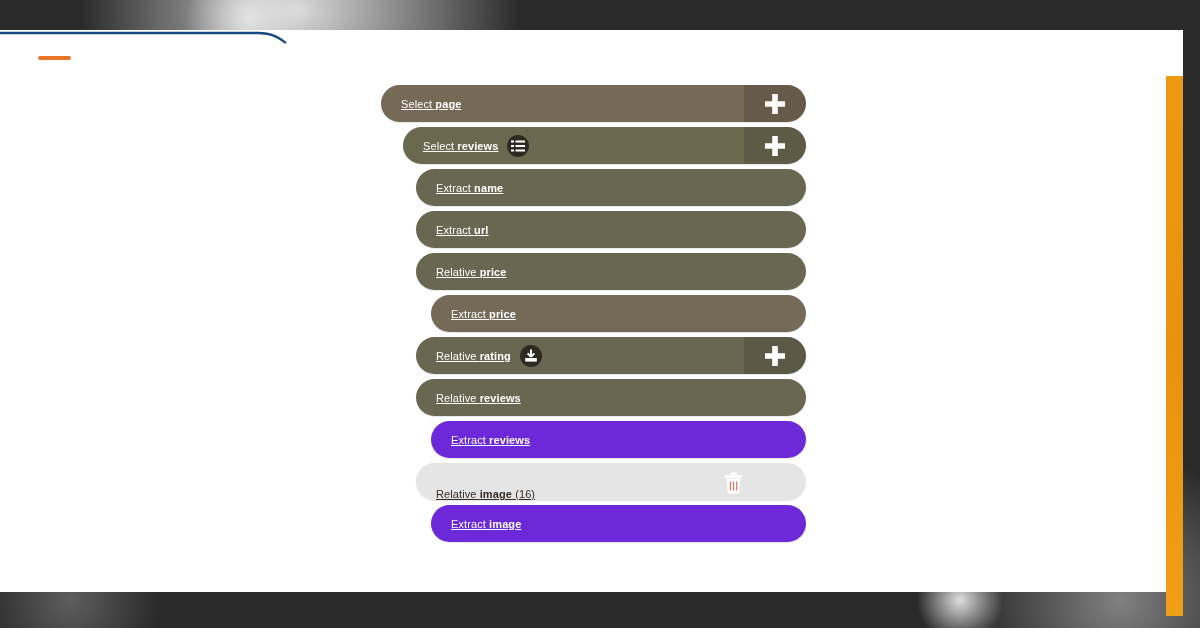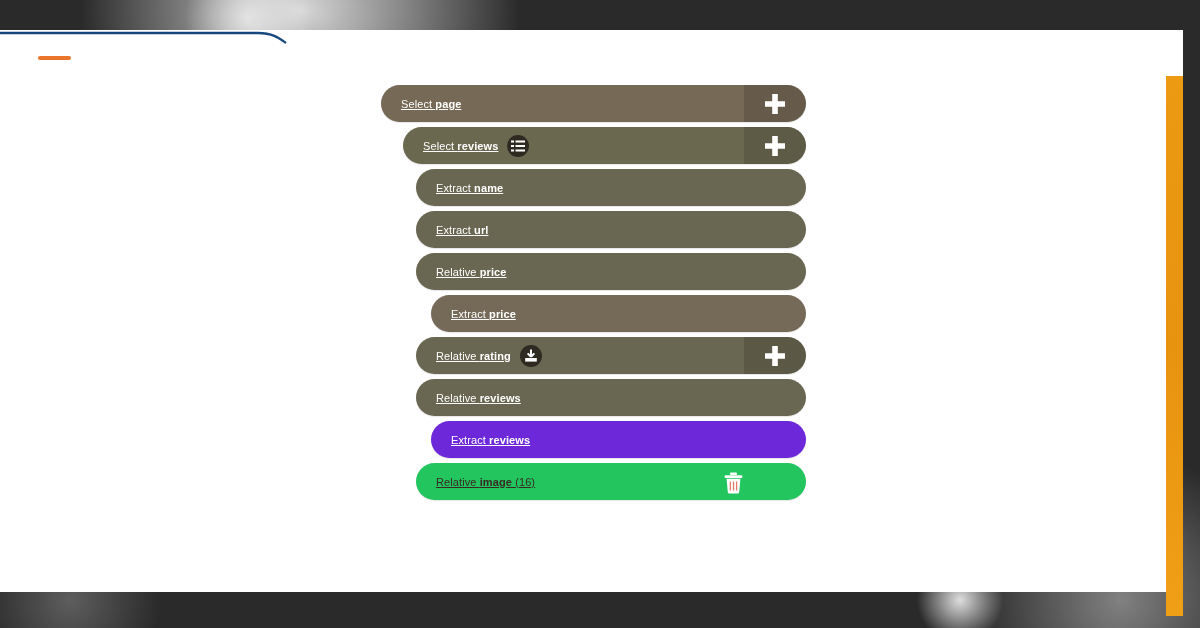--- a/index.html
+++ b/index.html
@@ -97,21 +97,21 @@
   .d1 { margin-left: 22px; width: 403px; }
   .d2 { margin-left: 35px; width: 390px; }
   .d3 { margin-left: 50px; width: 375px; }
 
   
   .c-brown  { background: #766955; }
   .c-olive  { background: #6b6850; }
   .c-olive2 { background: #696751; }
   .c-brown2 { background: #756a58; }
   .c-brown3 { background: #6d28d9; }
-  .c-red    { background: #22c55e; }
+  .c-red    { background: #e5e5e5; align-items: flex-end; }
 
   
   .plus-btn {
     position: absolute;
     right: 0; top: 0;
     width: 62px; height: 37px;
     border-radius: 0 19px 19px 0;
     background: rgba(0,0,0,.13);
     display: flex; align-items: center; justify-content: center;
     cursor: pointer;
@@ -236,16 +236,19 @@
         <span class="label" style="color: rgb(58, 42, 36);">Relative <b>image</b> <span class="count">(16)</span></span>
         <div class="trash-btn">
           <svg width="21" height="22" viewBox="0 0 21 22">
             <rect x="7" y="0.5" width="7" height="2.4" rx="1" fill="#fff"></rect>
             <rect x="1.6" y="3.2" width="17.8" height="2.8" rx="1" fill="#fff"></rect>
             <path d="M3.6,6.8 h13.8 l-1.2,13.4 a1.6,1.6 0 0 1 -1.6,1.4 h-8.2 a1.6,1.6 0 0 1 -1.6,-1.4 z" fill="#fff"></path>
             <path d="M7.4,9.5 v9 M10.5,9.5 v9 M13.6,9.5 v9" stroke="#e27d68" stroke-width="1.3"></path>
           </svg>
         </div>
       </div>
+      <div class="row d3 c-brown3">
+        <span class="label">Extract <b>image</b></span>
+      </div>
     </div>
 
 
 </div>
 
 </body></html>

